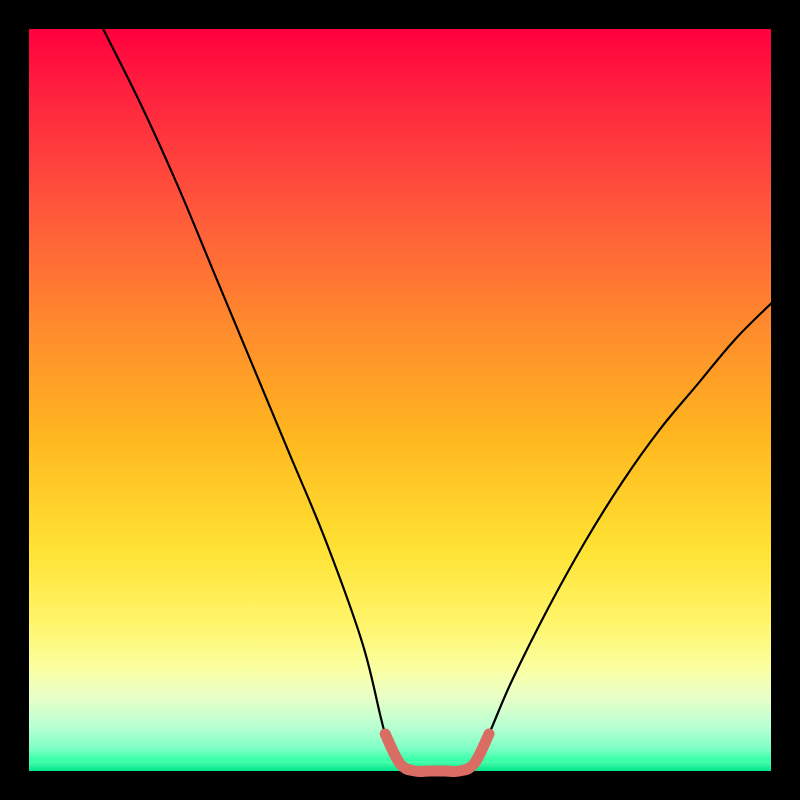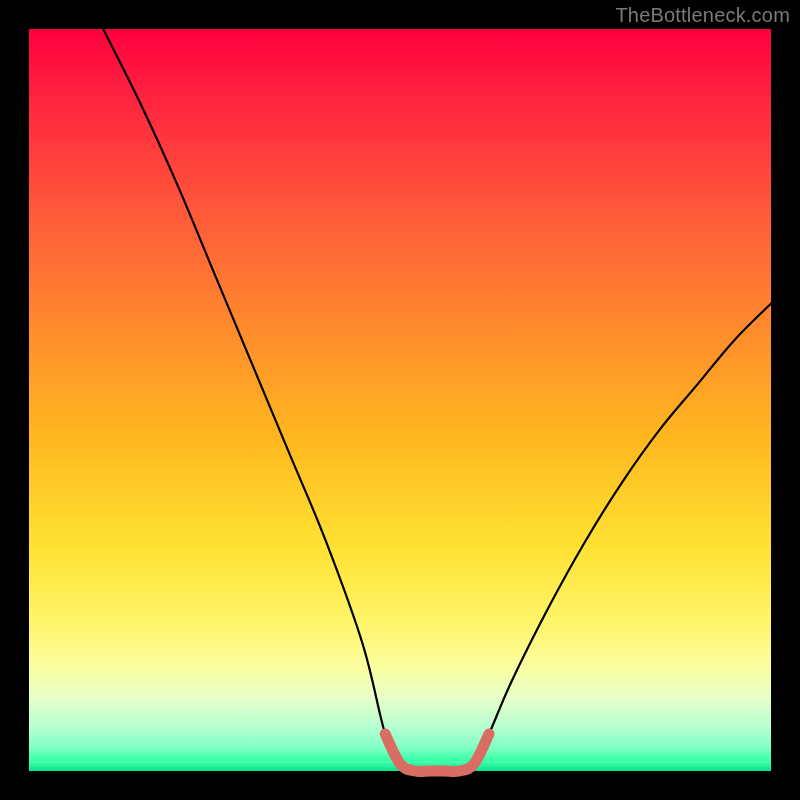--- a/index.html
+++ b/index.html
@@ -65,21 +65,20 @@
     font-size: 20px;
     font-weight: 500;
     letter-spacing: 0.2px;
     user-select: none;
   }
 </style>
 </head>
 <body>
 
 <div class="frame">
-  <div class="watermark">TheBottleneck.com</div>
 
   <div class="plot-area">
     <div class="green-strip"></div>
     <svg class="curve" viewBox="0 0 742 742" preserveAspectRatio="none">
       <path id="main-curve" fill="none" stroke="#000000" stroke-width="2.2" stroke-linejoin="round" stroke-linecap="round" d="M 74.20 0.00 C 80.88 13.36, 97.94 46.15, 111.30 74.20 C 124.66 102.25, 135.04 125.10, 148.40 155.82 C 161.76 186.54, 172.14 212.81, 185.50 244.86 C 198.86 276.91, 209.24 301.85, 222.60 333.90 C 235.96 365.95, 246.34 390.89, 259.70 422.94 C 273.06 454.99, 283.44 477.25, 296.80 511.98 C 310.16 546.71, 323.22 581.13, 333.90 615.86 C 344.58 650.59, 349.48 683.53, 356.16 704.90 C 362.84 726.27, 365.66 727.90, 371.00 734.58 C 376.34 741.26, 380.50 740.66, 385.84 742.00 C 391.18 743.34, 395.34 742.00, 400.68 742.00 C 406.02 742.00, 410.18 742.00, 415.52 742.00 C 420.86 742.00, 425.02 743.34, 430.36 742.00 C 435.70 740.66, 439.86 741.26, 445.20 734.58 C 450.54 727.90, 453.36 719.59, 460.04 704.90 C 466.72 690.21, 471.62 675.67, 482.30 652.96 C 492.98 630.25, 506.04 604.14, 519.40 578.76 C 532.76 553.38, 543.14 534.69, 556.50 511.98 C 569.86 489.27, 580.24 472.65, 593.60 452.62 C 606.96 432.59, 617.34 418.04, 630.70 400.68 C 644.06 383.32, 654.44 372.19, 667.80 356.16 C 681.16 340.13, 691.54 326.33, 704.90 311.64 C 718.26 296.95, 735.32 281.22, 742.00 274.54"></path>
       <path id="highlight-curve" fill="none" stroke="#d96d64" stroke-width="11" stroke-linejoin="round" stroke-linecap="round" d="M 356.16 704.90 C 358.83 710.24, 365.66 727.90, 371.00 734.58 C 376.34 741.26, 380.50 740.66, 385.84 742.00 C 391.18 743.34, 395.34 742.00, 400.68 742.00 C 406.02 742.00, 410.18 742.00, 415.52 742.00 C 420.86 742.00, 425.02 743.34, 430.36 742.00 C 435.70 740.66, 439.86 741.26, 445.20 734.58 C 450.54 727.90, 457.37 710.24, 460.04 704.90"></path>
     </svg>
   </div>
 </div>
 

